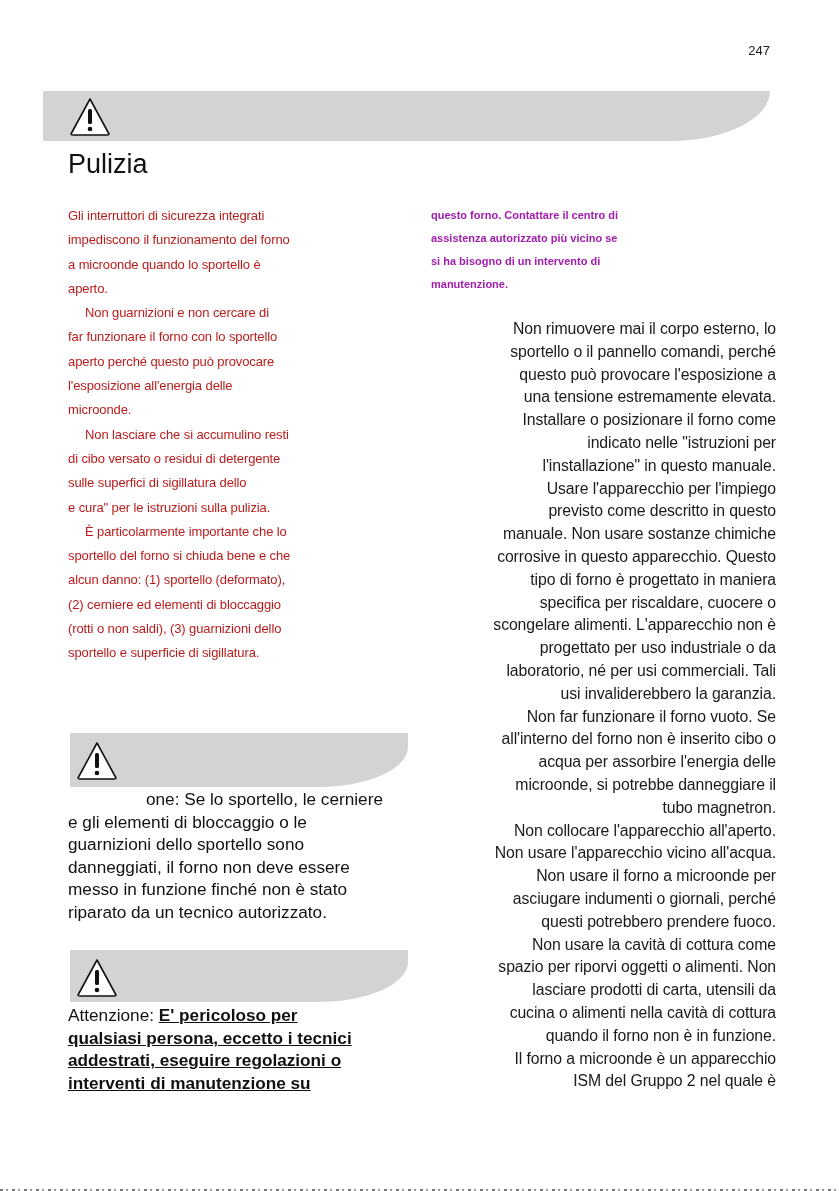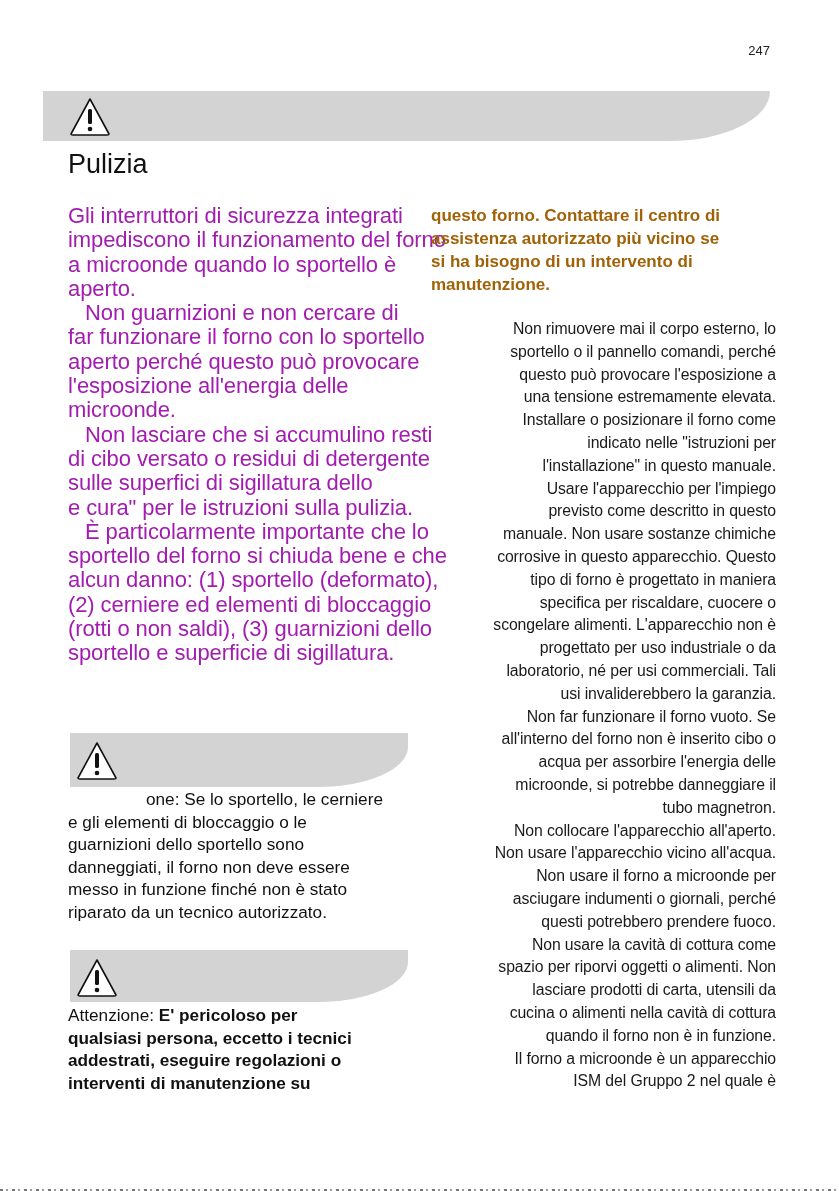--- a/index.html
+++ b/index.html
@@ -22,29 +22,29 @@
     .banner-top .warn-icon { left: 26px; top: 6px; }
     .banner-mid .warn-icon, .banner-bot .warn-icon { left: 6px; top: 8px; }
     .heading {
       position: absolute; left: 68px; top: 146px;
       font-size: 27px; line-height: 36px; color: #111;
     }
     .col { position: absolute; }
     .col-left { left: 68px; width: 345px; }
     .col-right { left: 431px; width: 345px; }
     .body-text {
-      font-size: 22px; line-height: 24.3px; color: #a21caf;
+      font-size: 13px; line-height: 24.3px; color: #b91c1c;
       margin: 0; letter-spacing: -0.1px;
     }
     .body-text .ind { display: inline-block; width: 17px; }
     .right-text { font-size: 15.8px; line-height: 22.8px; color: #1a1a1a; margin: 0; letter-spacing: -0.1px; }
     .right-text .ind { display: inline-block; width: 17px; }
     .warn-text { font-size: 17.2px; line-height: 22.5px; margin: 0; color: #111; }
-    .bold { font-weight: bold; }
-    .bold-block { font-size: 17px; line-height: 23px; font-weight: bold; margin: 0; color: #a16207; }
+    .bold { font-weight: bold; text-decoration: underline; }
+    .bold-block { font-size: 11px; line-height: 23px; font-weight: bold; margin: 0; color: #a21caf; }
     .line { display: block; white-space: nowrap; }
     .scan-bottom {
       position: absolute; left: 0; bottom: 0; width: 839px; height: 2px;
       background: repeating-linear-gradient(90deg, #777 0 3px, #fff 3px 6px, #999 6px 8px, #fff 8px 12px);
     }
   </style>
 </head>
 <body>
 
 <div class="page-number">247</div>

